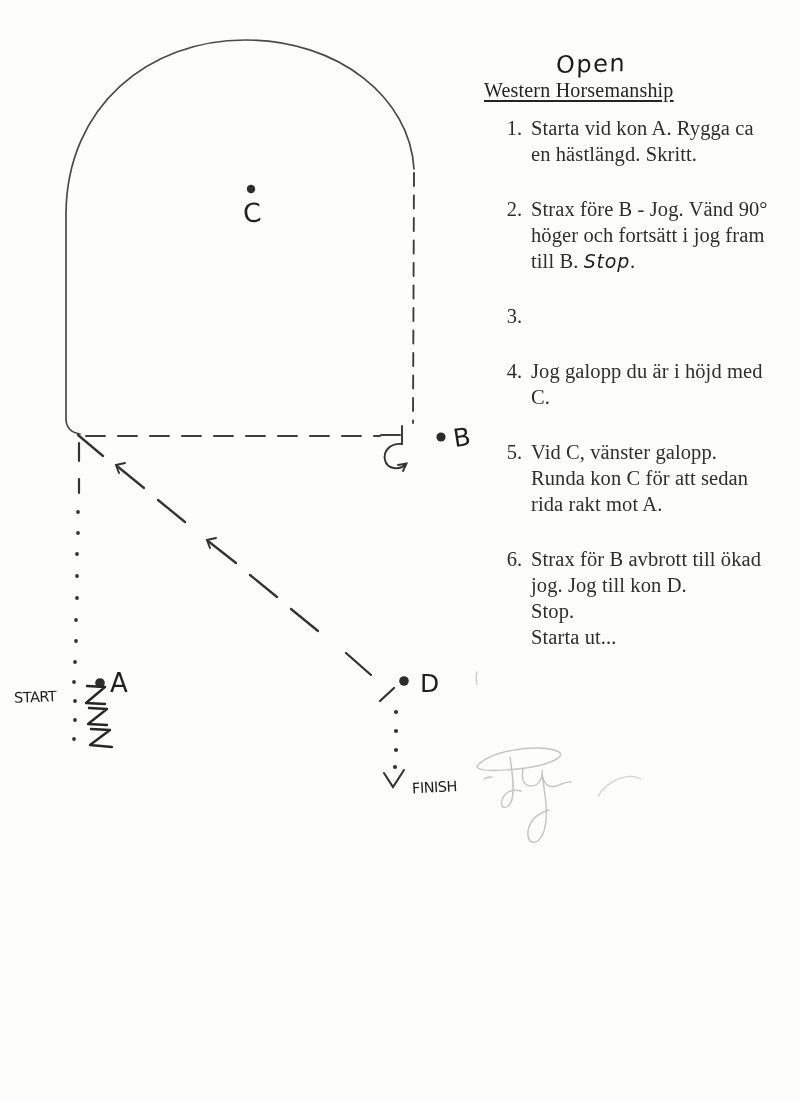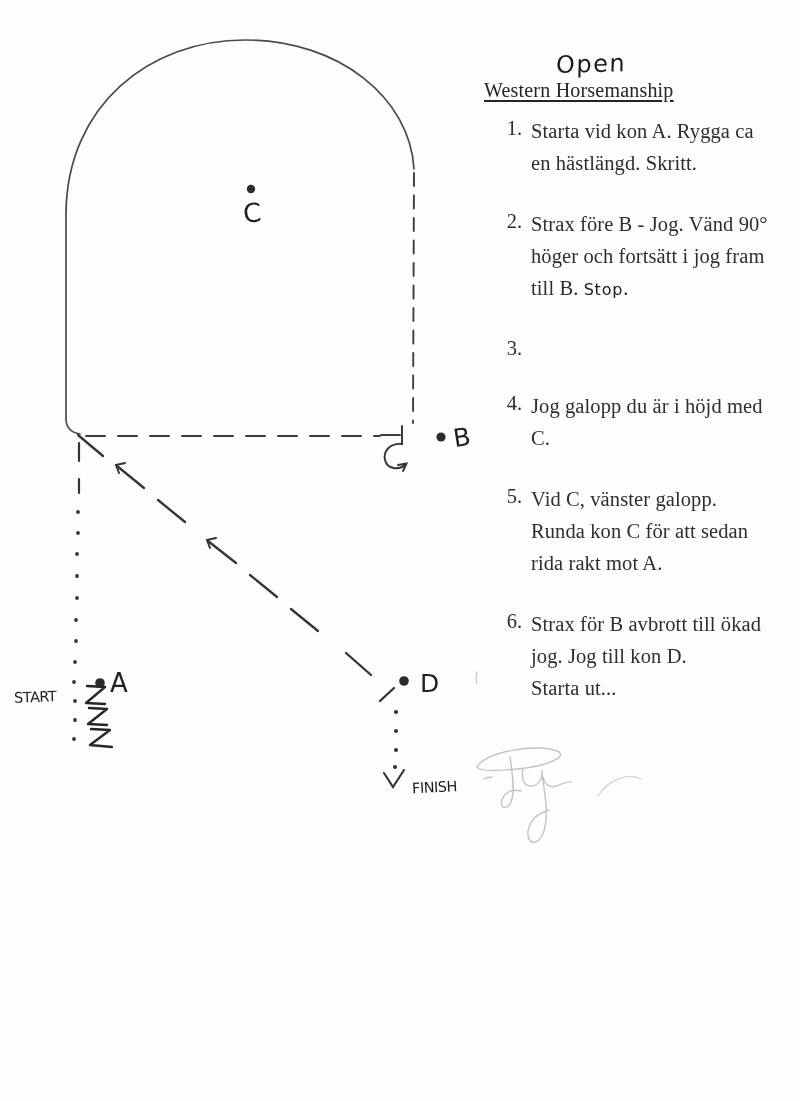--- a/index.html
+++ b/index.html
@@ -47,24 +47,24 @@
     width:38px;
     text-align:right;
     flex:0 0 38px;
     font-size:20.5px;
     line-height:26px;
   }
   .itext{
     margin-left:9px;
     width:238px;
     font-size:20.5px;
-    line-height:32px;
+    line-height:26px;
     letter-spacing:.1px;
   }
-  .itext .hand{font-size:16px;letter-spacing:.8px;}
+  .itext .hand{font-size:19px;letter-spacing:.8px;font-style:italic;}
   .ln{display:block;}
 </style>
 </head>
 <body>
 
 <div class="page">
 
   <svg class="diagram" width="800" height="1101" viewBox="0 0 800 1101" fill="none" stroke-linecap="round">
 
     <path d="M 80 434 Q 67 432 66 420 L 66 213 C 67 106 149 40 245 40 C 339 40 410 98 414 169" stroke="#4a4a4a" stroke-width="1.7"></path>
@@ -179,19 +179,20 @@
 
       <div class="item">
         <span class="num">5.</span>
         <div class="itext">Vid C, vänster galopp. Runda kon C för att sedan rida rakt mot A.</div>
       </div>
 
       <div class="item">
         <span class="num">6.</span>
         <div class="itext">
           <span>Strax för B avbrott till ökad jog. Jog till kon D.</span>
+          <span class="ln">Stop.</span>
           <span class="ln">Starta ut...</span>
         </div>
       </div>
 
     </div>
   </div>
 </div>
 
 </body></html>

